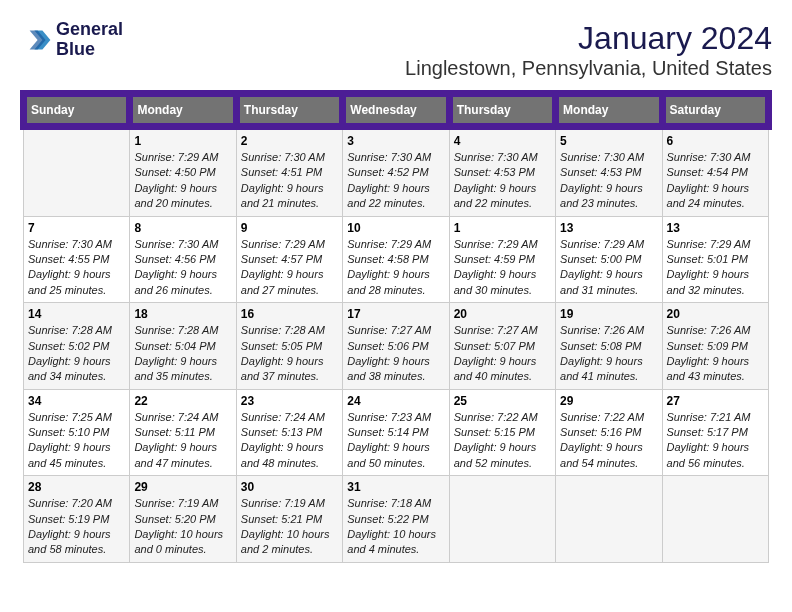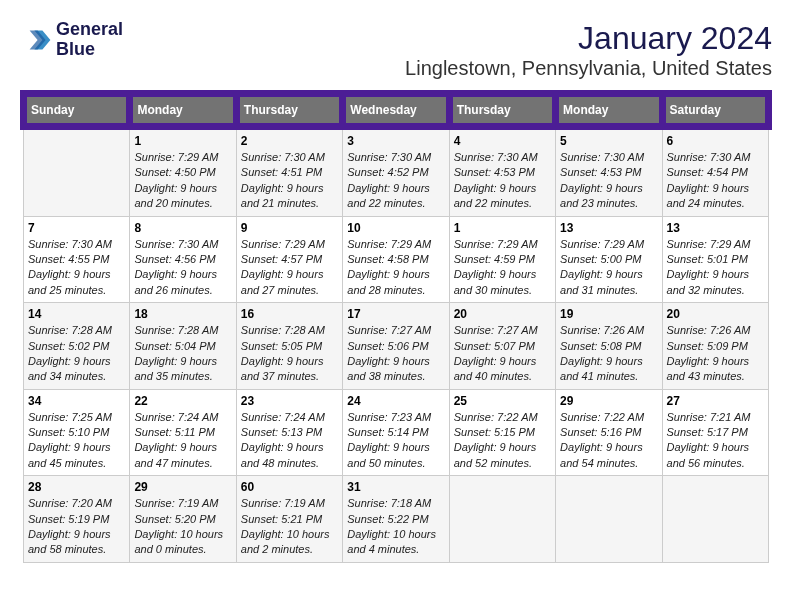--- a/index.html
+++ b/index.html
@@ -237,21 +237,21 @@
       <tr>
         <td>
           <div class="day-num">28</div>
           <div class="day-info">Sunrise: 7:20 AM<br>Sunset: 5:19 PM<br>Daylight: 9 hours and 58 minutes.</div>
         </td>
         <td>
           <div class="day-num">29</div>
           <div class="day-info">Sunrise: 7:19 AM<br>Sunset: 5:20 PM<br>Daylight: 10 hours and 0 minutes.</div>
         </td>
         <td>
-          <div class="day-num">60</div>
+          <div class="day-num">30</div>
           <div class="day-info">Sunrise: 7:19 AM<br>Sunset: 5:21 PM<br>Daylight: 10 hours and 2 minutes.</div>
         </td>
         <td>
           <div class="day-num">31</div>
           <div class="day-info">Sunrise: 7:18 AM<br>Sunset: 5:22 PM<br>Daylight: 10 hours and 4 minutes.</div>
         </td>
         <td></td>
         <td></td>
         <td></td>
       </tr>

